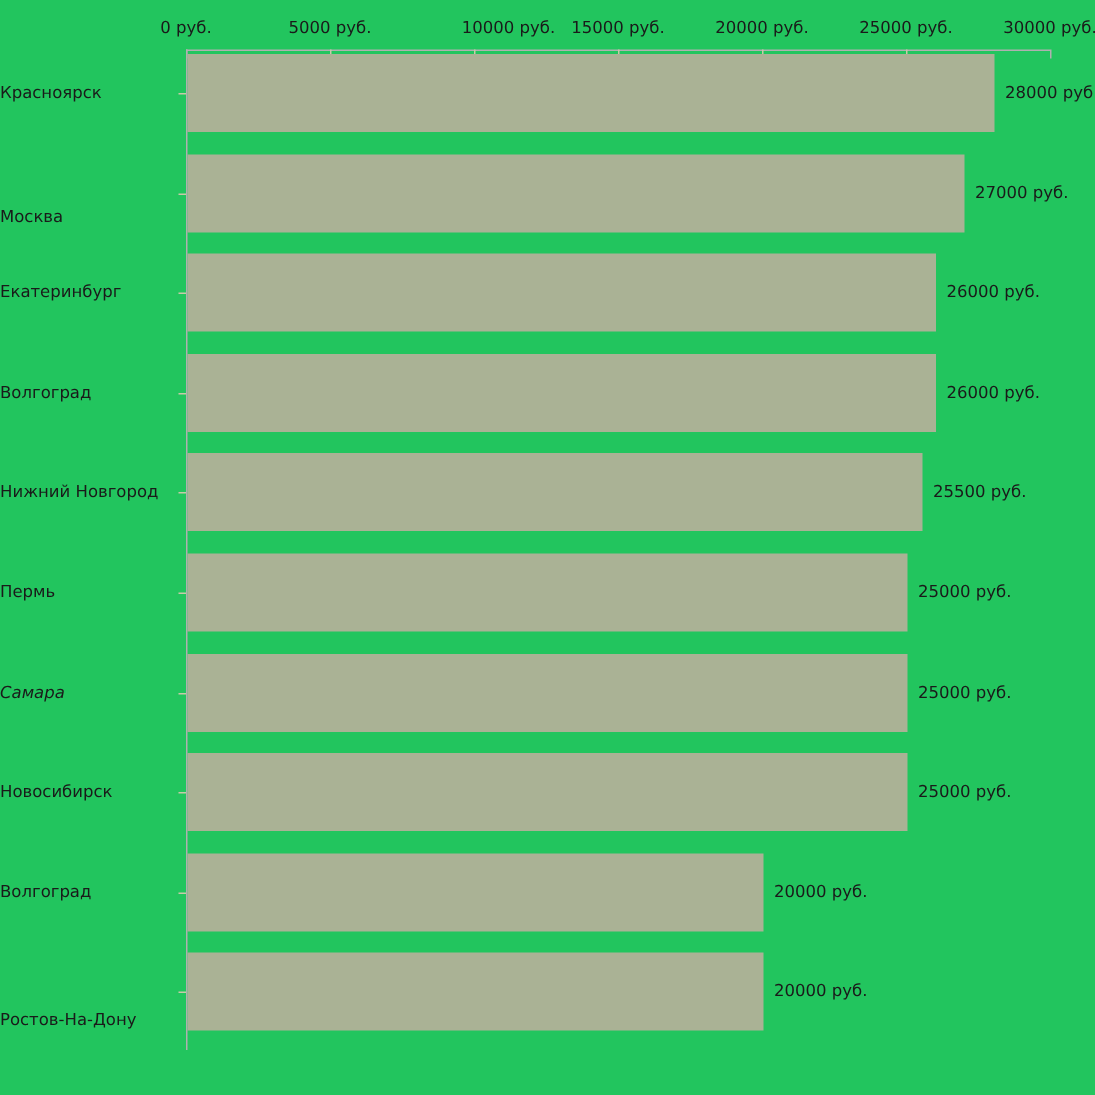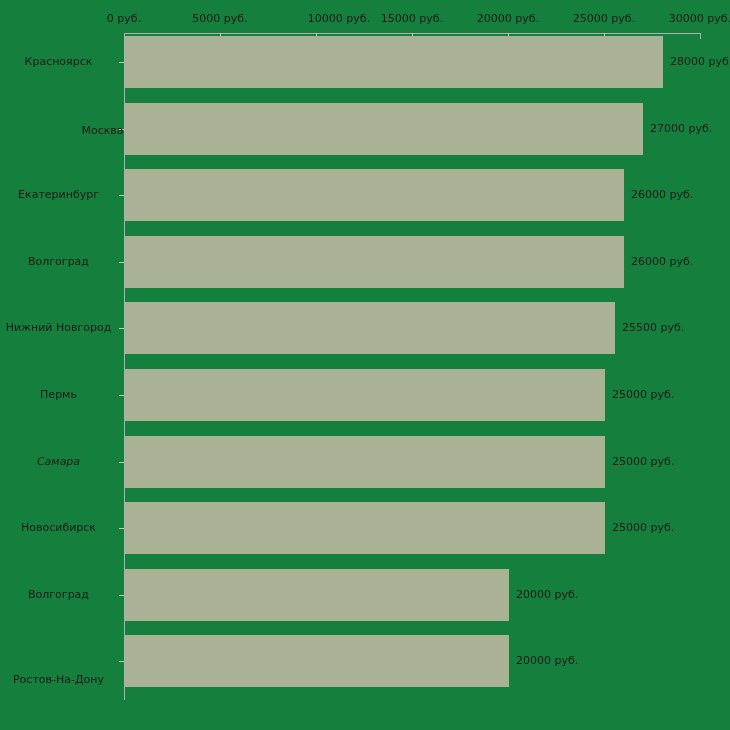--- a/index.html
+++ b/index.html
@@ -11,21 +11,21 @@
     width: 730px;
     height: 730px;
     font-family: "DejaVu Sans", "Liberation Sans", sans-serif;
     overflow: hidden;
   }
 
   #chart-root {
     position: relative;
     width: 730px;
     height: 730px;
-    background: #15803d;
+    background: #22c55e;
   }
 
   
   .axis-top-line {
     position: absolute;
     left: 124px;
     top: 33px;
     width: 576px;
     height: 1px;
     background: #b0b0b0;
@@ -69,21 +69,21 @@
     position: absolute;
     left: 119px;
     width: 5px;
     height: 1px;
     background: #c9c9a8;
   }
   .cat-label-wrap {
     position: absolute;
     left: 0;
     width: 117px;
-    text-align: center;
+    text-align: left;
     font-size: 11px;
     color: #1a1a1a;
     white-space: nowrap;
     line-height: 12px;
   }
 
   
   .bar {
     position: absolute;
     left: 125px;
@@ -134,21 +134,21 @@
       <div class="y-tick" style="top: 262px;"></div>
       <div class="y-tick" style="top: 328px;"></div>
       <div class="y-tick" style="top: 395px;"></div>
       <div class="y-tick" style="top: 462px;"></div>
       <div class="y-tick" style="top: 528px;"></div>
       <div class="y-tick" style="top: 595px;"></div>
       <div class="y-tick" style="top: 661px;"></div>
     </div>
   <div id="cat-labels-layer">
       <div class="cat-label-wrap" style="top: 56px;">Красноярск</div>
-      <div class="cat-label-wrap" style="top: 125px; padding-left: 44px;">Москва</div>
+      <div class="cat-label-wrap" style="top: 139px;">Москва</div>
       <div class="cat-label-wrap" style="top: 189px;">Екатеринбург</div>
       <div class="cat-label-wrap" style="top: 256px;">Волгоград</div>
       <div class="cat-label-wrap" style="top: 322px;">Нижний Новгород</div>
       <div class="cat-label-wrap" style="top: 389px;">Пермь</div>
       <div class="cat-label-wrap" style="top: 456px; font-style: italic;">Самара</div>
       <div class="cat-label-wrap" style="top: 522px;">Новосибирск</div>
       <div class="cat-label-wrap" style="top: 589px;">Волгоград</div>
       <div class="cat-label-wrap" style="top: 655px; margin-top: 19px;">Ростов-На-Дону</div>
     </div>
 

